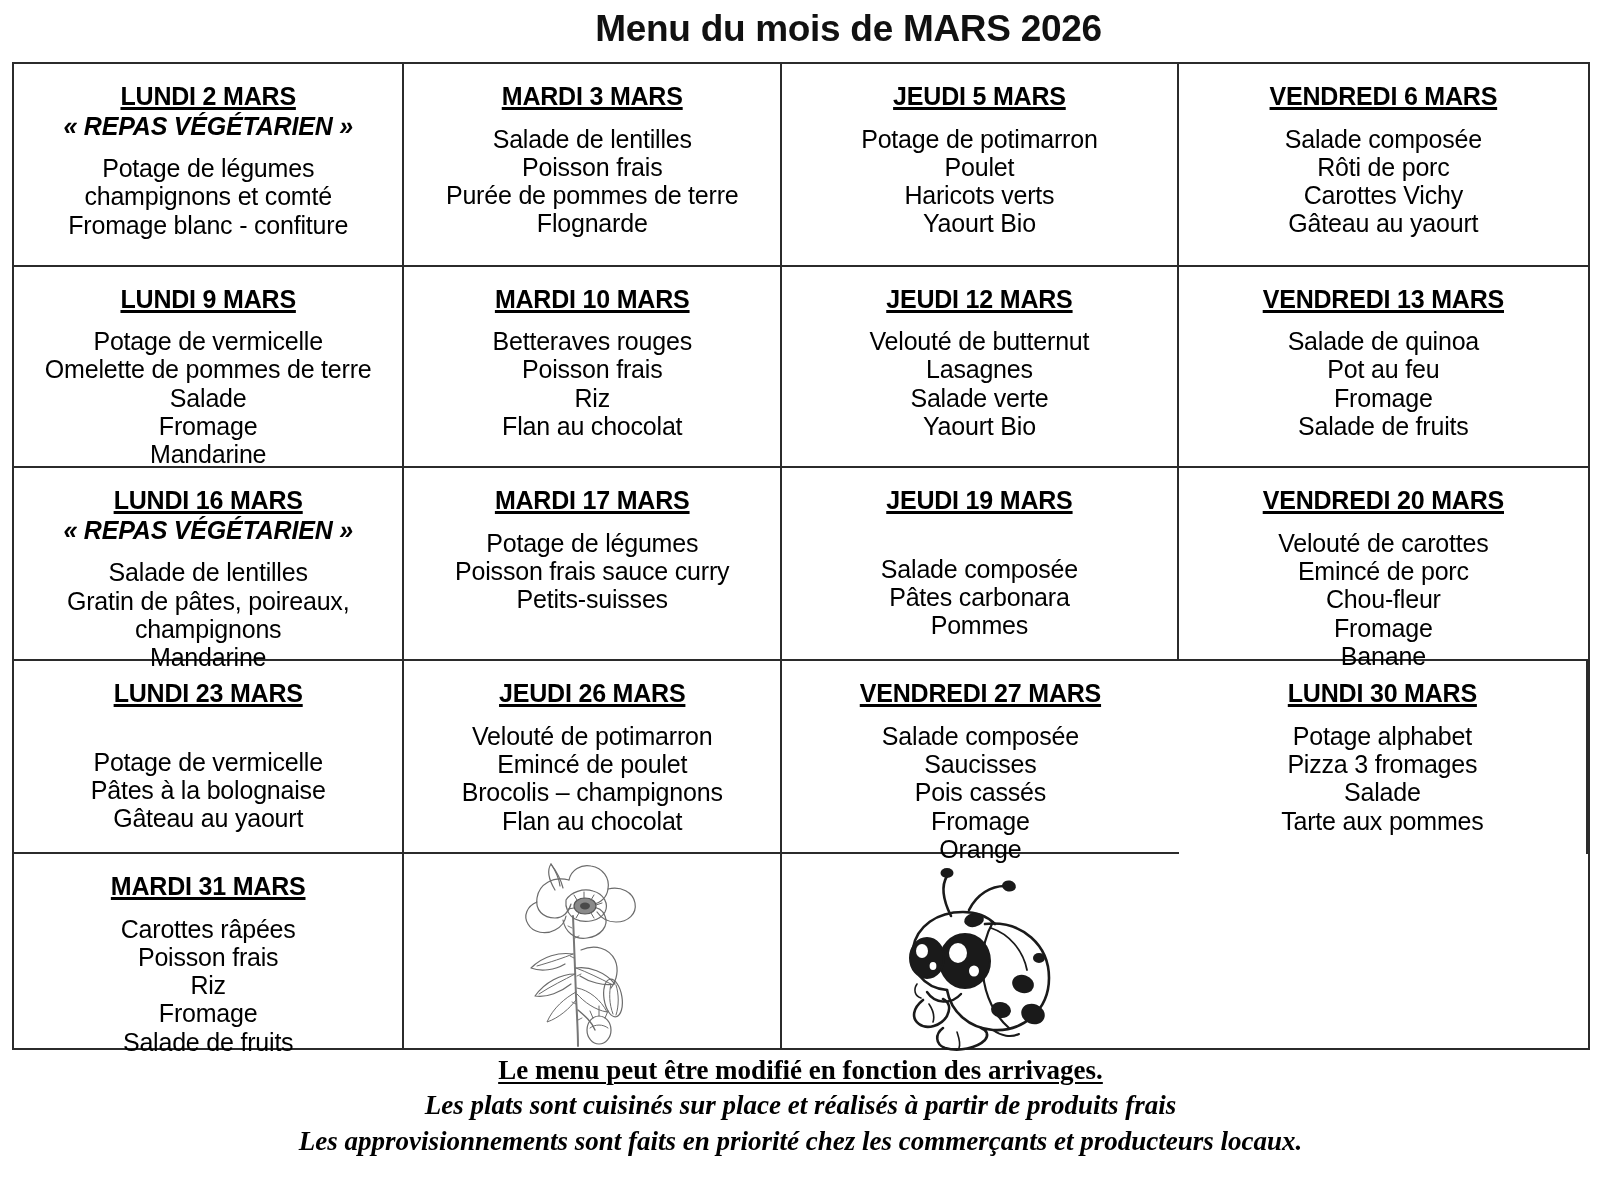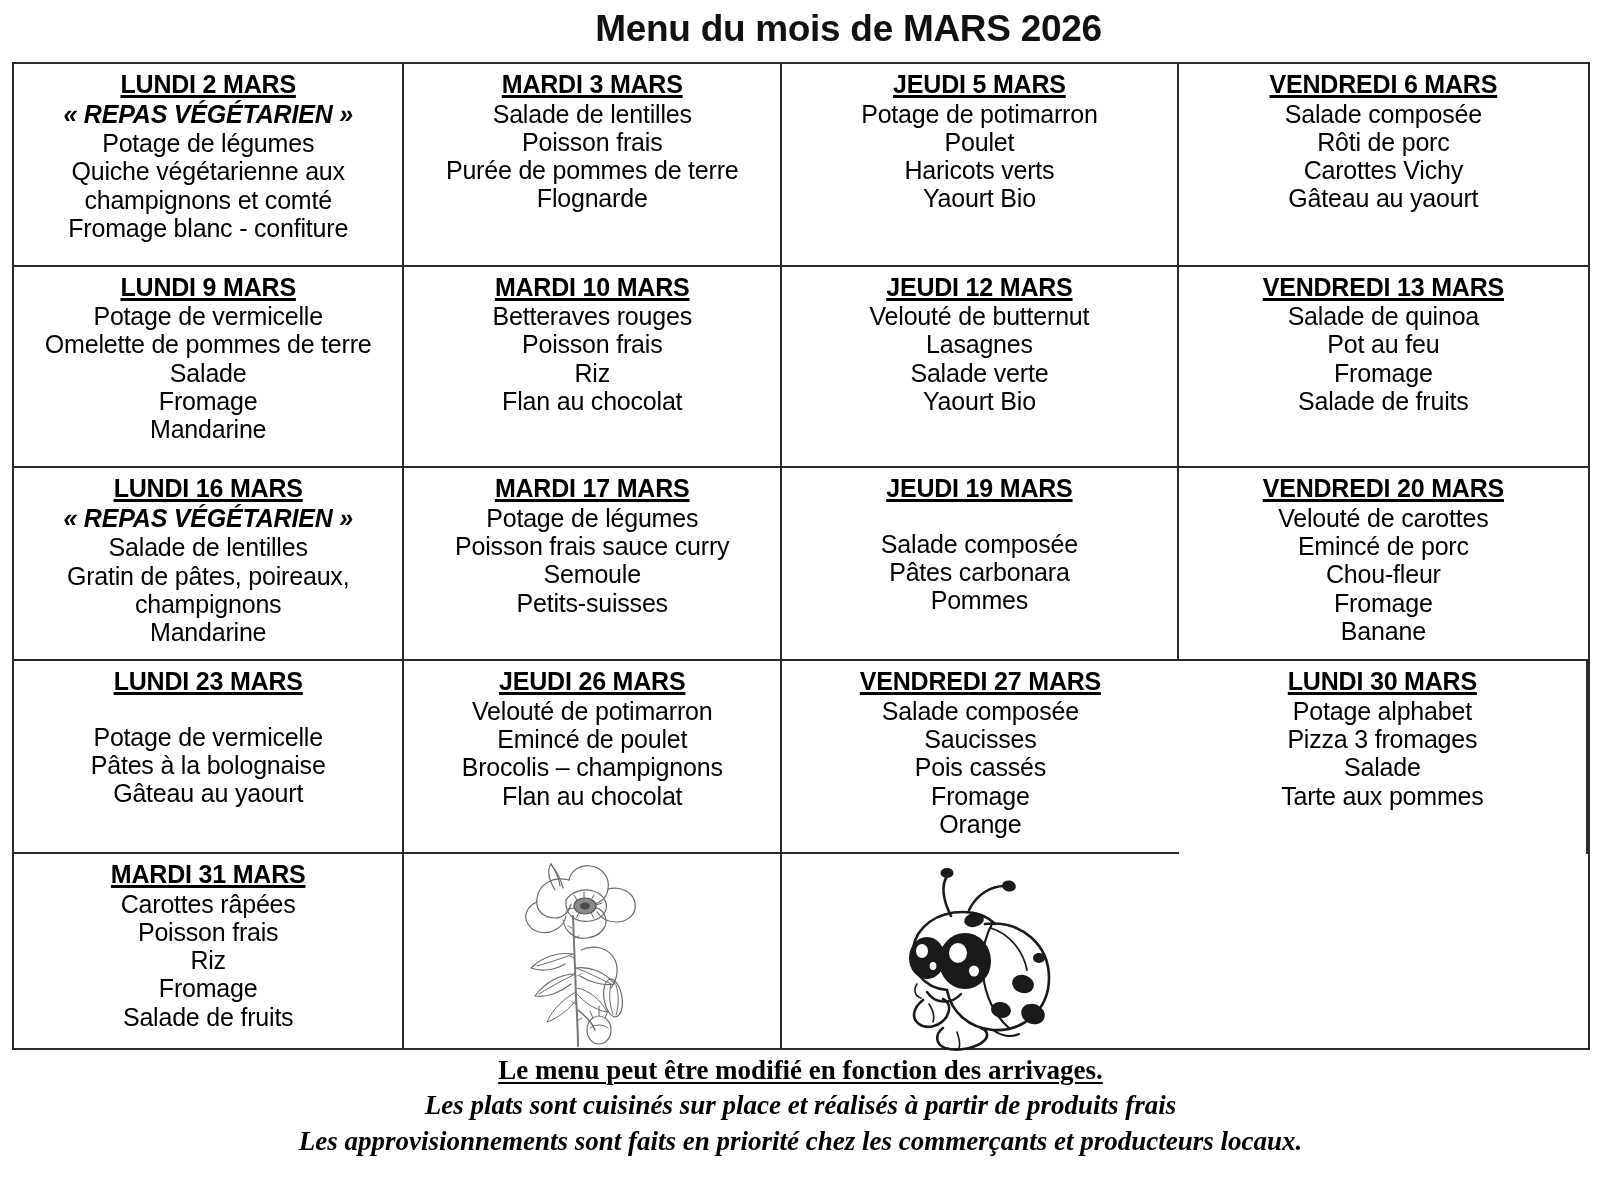--- a/index.html
+++ b/index.html
@@ -42,21 +42,21 @@
     box-sizing: border-box;
     display: grid;
     grid-template-columns: 24.8% 24.0% 25.2% 26.0%;
     grid-template-rows: 20.6% 20.5% 19.6% 19.6% 19.7%;
   }
 
   .day-cell {
     border-right: 2px solid #2b2b2b;
     border-bottom: 2px solid #2b2b2b;
     box-sizing: border-box;
-    padding: 6px 6px 0 6px;
+    padding: 18px 6px 0 6px;
     text-align: center;
     overflow: visible;
     position: relative;
   }
   .day-cell.last-col { border-right: none; }
   .day-cell.last-row { border-bottom: none; text-align: center; }
 
   .day-title {
     font-weight: bold;
     font-size: 25px;
@@ -72,21 +72,21 @@
     font-weight: bold;
     font-style: italic;
     font-size: 25px;
     letter-spacing: -0.2px;
     line-height: 1.18;
     white-space: nowrap;
   }
 
   .dish-list {
     list-style: none;
-    margin: 0;
+    margin: 13px;
     padding: 0;
   }
   .dish-list li {
     font-size: 25px;
     line-height: 1.13;
     letter-spacing: -0.2px;
     white-space: nowrap;
   }
   .dish-list li.spacer {
     height: 26px;
@@ -131,21 +131,20 @@
 
 <div class="page-title">Menu du mois de MARS 2026</div>
 
 <div class="menu-grid">
 
   <div class="day-cell">
     <div class="day-title">LUNDI 2 MARS</div>
     <div class="day-subtitle">« REPAS VÉGÉTARIEN »</div>
     <ul class="dish-list">
       <li>Potage de légumes</li>
-      <li>Quiche végétarienne aux</li>
       <li>champignons et comté</li>
       <li>Fromage blanc - confiture</li>
     </ul>
   </div>
 
   <div class="day-cell">
     <div class="day-title">MARDI 3 MARS</div>
     <ul class="dish-list">
       <li>Salade de lentilles</li>
       <li>Poisson frais</li>
@@ -224,21 +223,20 @@
       <li>champignons</li>
       <li>Mandarine</li>
     </ul>
   </div>
 
   <div class="day-cell">
     <div class="day-title">MARDI 17 MARS</div>
     <ul class="dish-list">
       <li>Potage de légumes</li>
       <li>Poisson frais sauce curry</li>
-      <li>Semoule</li>
       <li>Petits-suisses</li>
     </ul>
   </div>
 
   <div class="day-cell">
     <div class="day-title">JEUDI 19 MARS</div>
     <ul class="dish-list">
       <li class="spacer"></li>
       <li>Salade composée</li>
       <li>Pâtes carbonara</li>

